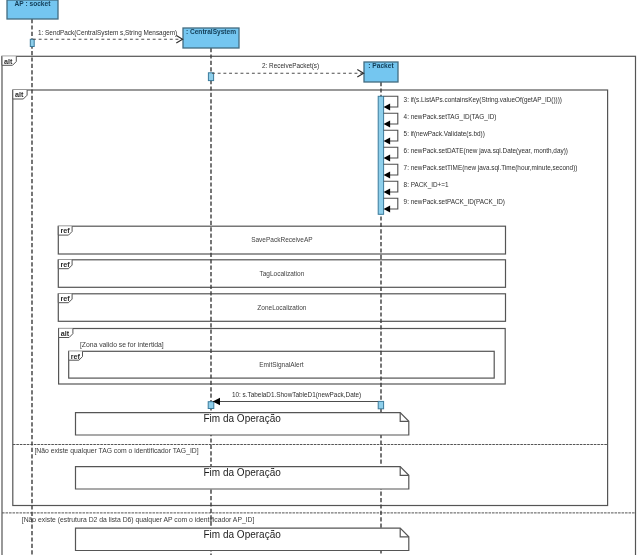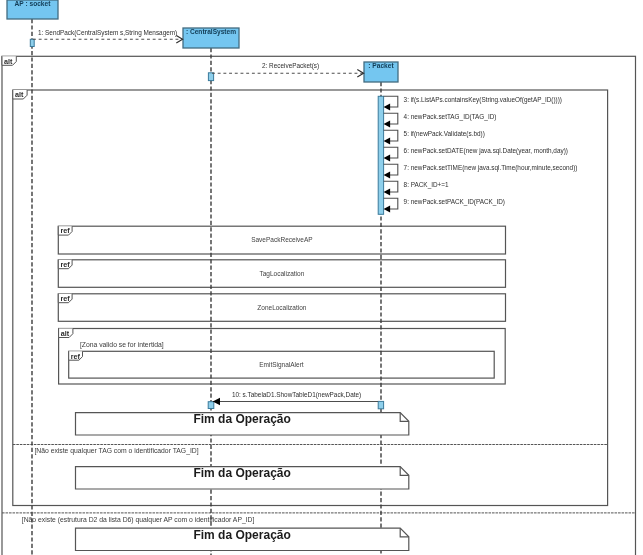--- a/index.html
+++ b/index.html
@@ -9,21 +9,21 @@
   #canvas{position:relative;width:643px;height:555px;background:#ffffff;
           overflow:hidden;}
   #diagram-svg{position:absolute;left:0;top:0;width:643px;height:555px;}
   #text-layer{position:absolute;left:0;top:0;width:643px;height:555px;}
   #text-layer div{position:absolute;white-space:nowrap;}
   .objlbl{color:#123c55;font-size:6.6px;font-weight:bold;line-height:7.5px;}
   .msglbl{color:#2e2e2e;font-size:6.4px;line-height:7px;}
   .fraglbl{color:#2a2a2a;font-size:7.2px;font-weight:bold;line-height:7px;}
   .guardlbl{color:#3a3a3a;font-size:6.8px;line-height:8px;}
   .reflbl{color:#3f3f3f;font-size:6.5px;line-height:7px;}
-  .notelbl{color:#1c1c1c;font-size:12px;font-weight:bold;line-height:8px;}
+  .notelbl{color:#1c1c1c;font-size:10px;font-weight:normal;line-height:8px;}
 </style>
 </head>
 <body>
 
 <div id="canvas">
 <svg id="diagram-svg" viewBox="0 0 643 555" xmlns="http://www.w3.org/2000/svg">
   <rect x="2" y="56.3" width="633.5" height="520" fill="none" stroke="#555555" stroke-width="1.2"></rect>
   <path d="M2 56.3 L16.3 56.3 L16.3 61.5 L12.5 65.3 L2 65.3 Z" fill="#ffffff" stroke="none"></path>
   <path d="M16.3 56.3 L16.3 61.5 L12.5 65.3 L2 65.3 L2 56.3" fill="none" stroke="#555555" stroke-width="1.0"></path>
   <line x1="2" y1="512.9" x2="635.5" y2="512.9" stroke="#555555" stroke-width="1.0" stroke-dasharray="2.6 0.9"></line>

